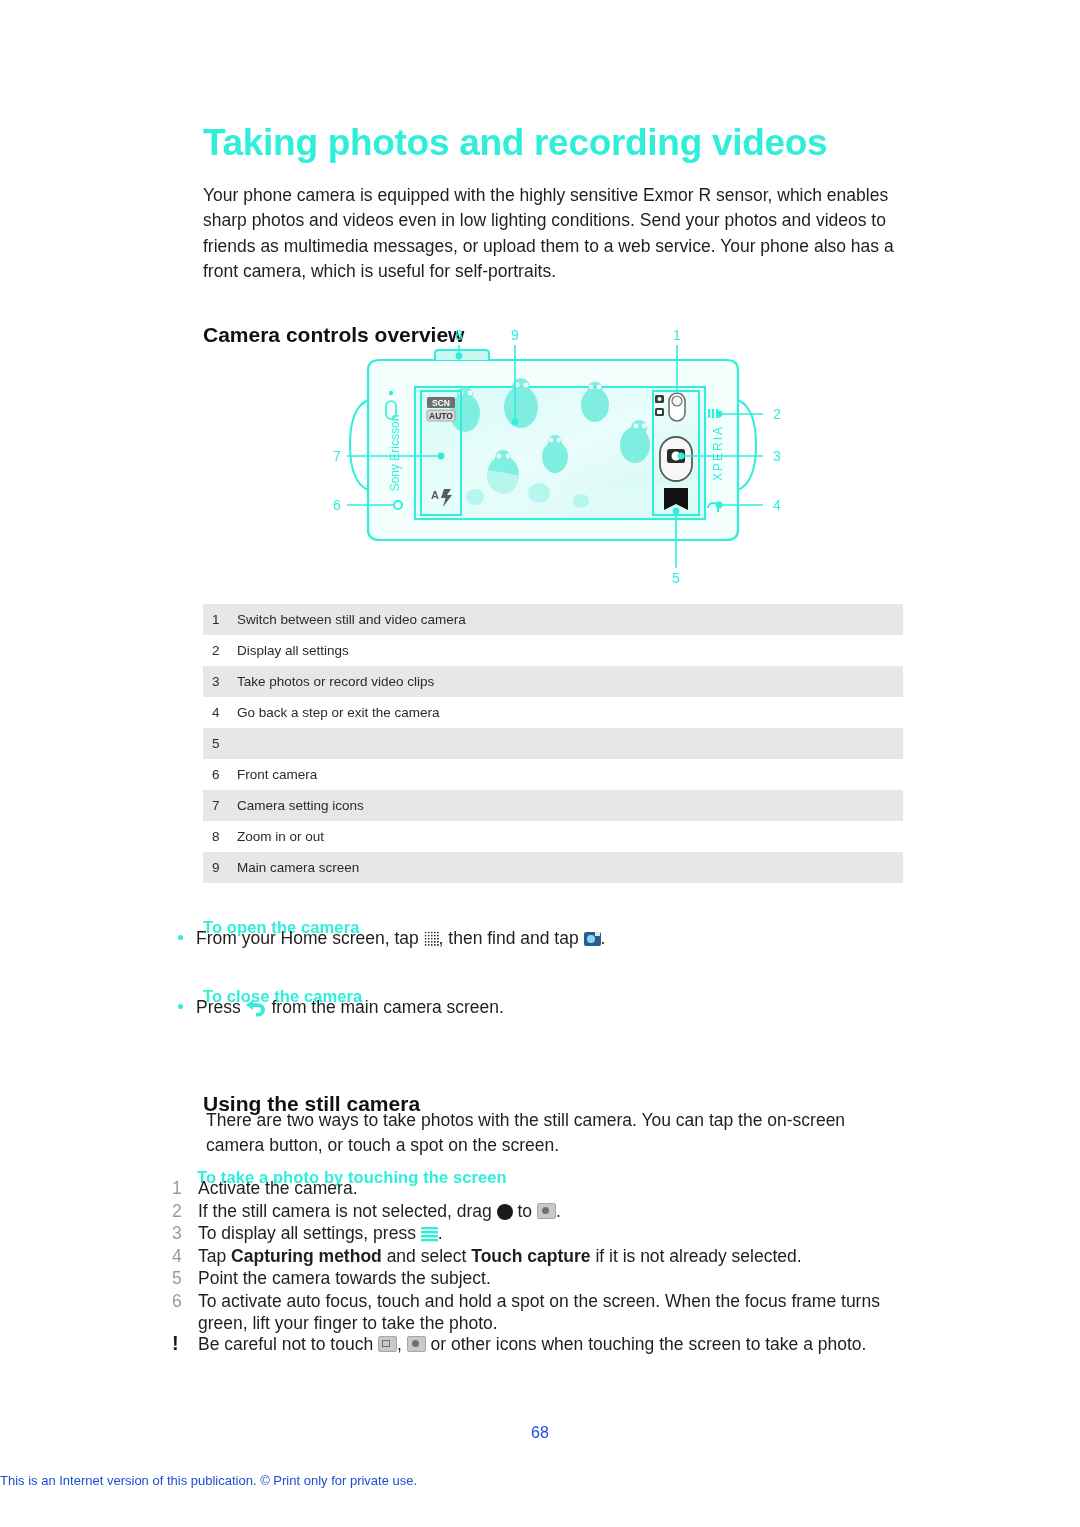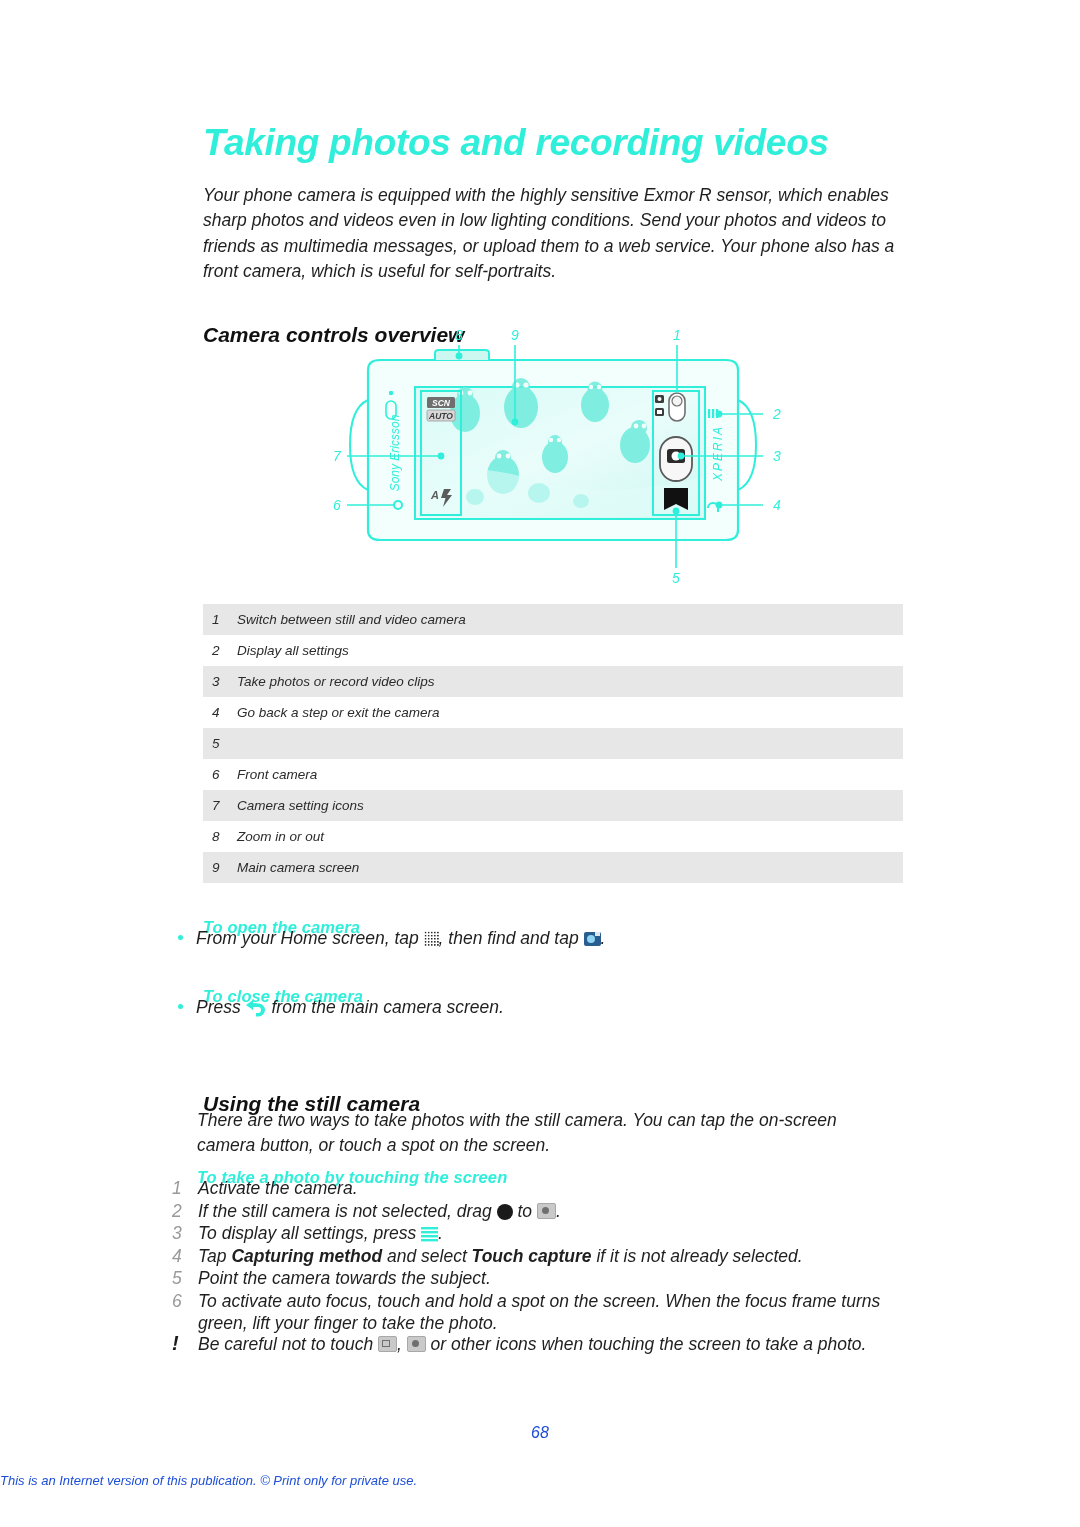--- a/index.html
+++ b/index.html
@@ -4,21 +4,21 @@
 <style>
   html,body{margin:0;padding:0;}
   body{
     width:1080px;height:1527px;
     background:#ffffff;
     font-family:"Liberation Sans", sans-serif;
     color:#1a1a1a;
     position:relative;
     overflow:hidden;
   }
-  .page{position:absolute;left:0;top:0;width:1080px;height:1294px;font-style:italic;}
+  .page{position:absolute;left:0;top:0;width:1080px;height:1294px;}
 
   
   .h1{
     position:absolute;left:203px;top:98px;width:760px;
     font-size:37px;font-weight:bold;color:#2FEFDA;
     letter-spacing:-0.3px;line-height:1.1;
   }
   .intro{
     position:absolute;left:203px;top:165px;width:700px;
     font-size:17.5px;line-height:25.5px;color:#1f1f1f;
@@ -33,21 +33,21 @@
 
   .h3{
     position:absolute;font-size:16.5px;font-weight:bold;color:#2FEFDA;
     letter-spacing:0.1px;
   }
   #h3-open{left:203px;top:901px;}
   #h3-close{left:203px;top:970px;}
   #h3-touch{left:197px;top:1151px;}
 
   .para{position:absolute;font-size:17.5px;line-height:25.5px;color:#1f1f1f;}
-  #p-still{left:197px;top:1090px;width:700px;}
+  #p-still{left:206px;top:1090px;width:700px;}
 
   
   .bullet-row{position:absolute;font-size:17.5px;line-height:24px;color:#1f1f1f;}
   .bullet-dot{
     display:inline-block;width:5px;height:5px;border-radius:50%;
     background:#2FEFDA;vertical-align:middle;margin-right:13px;
     margin-bottom:3px;
   }
   #bullet-open{left:178px;top:926px;}
   #bullet-close{left:178px;top:995px;}

